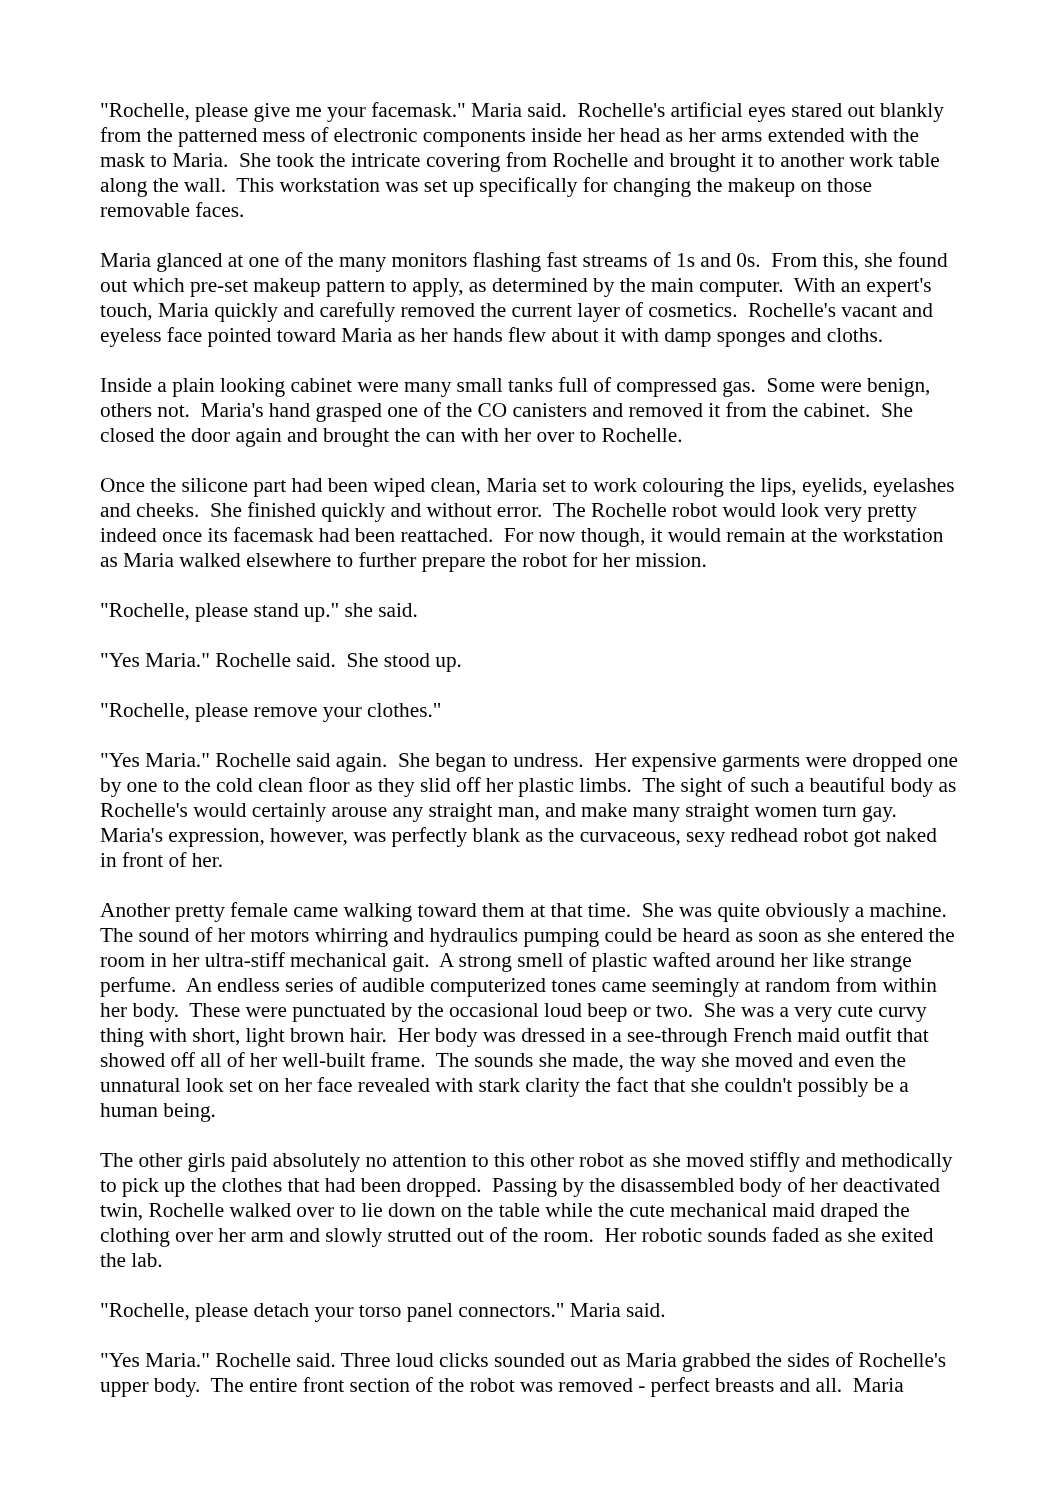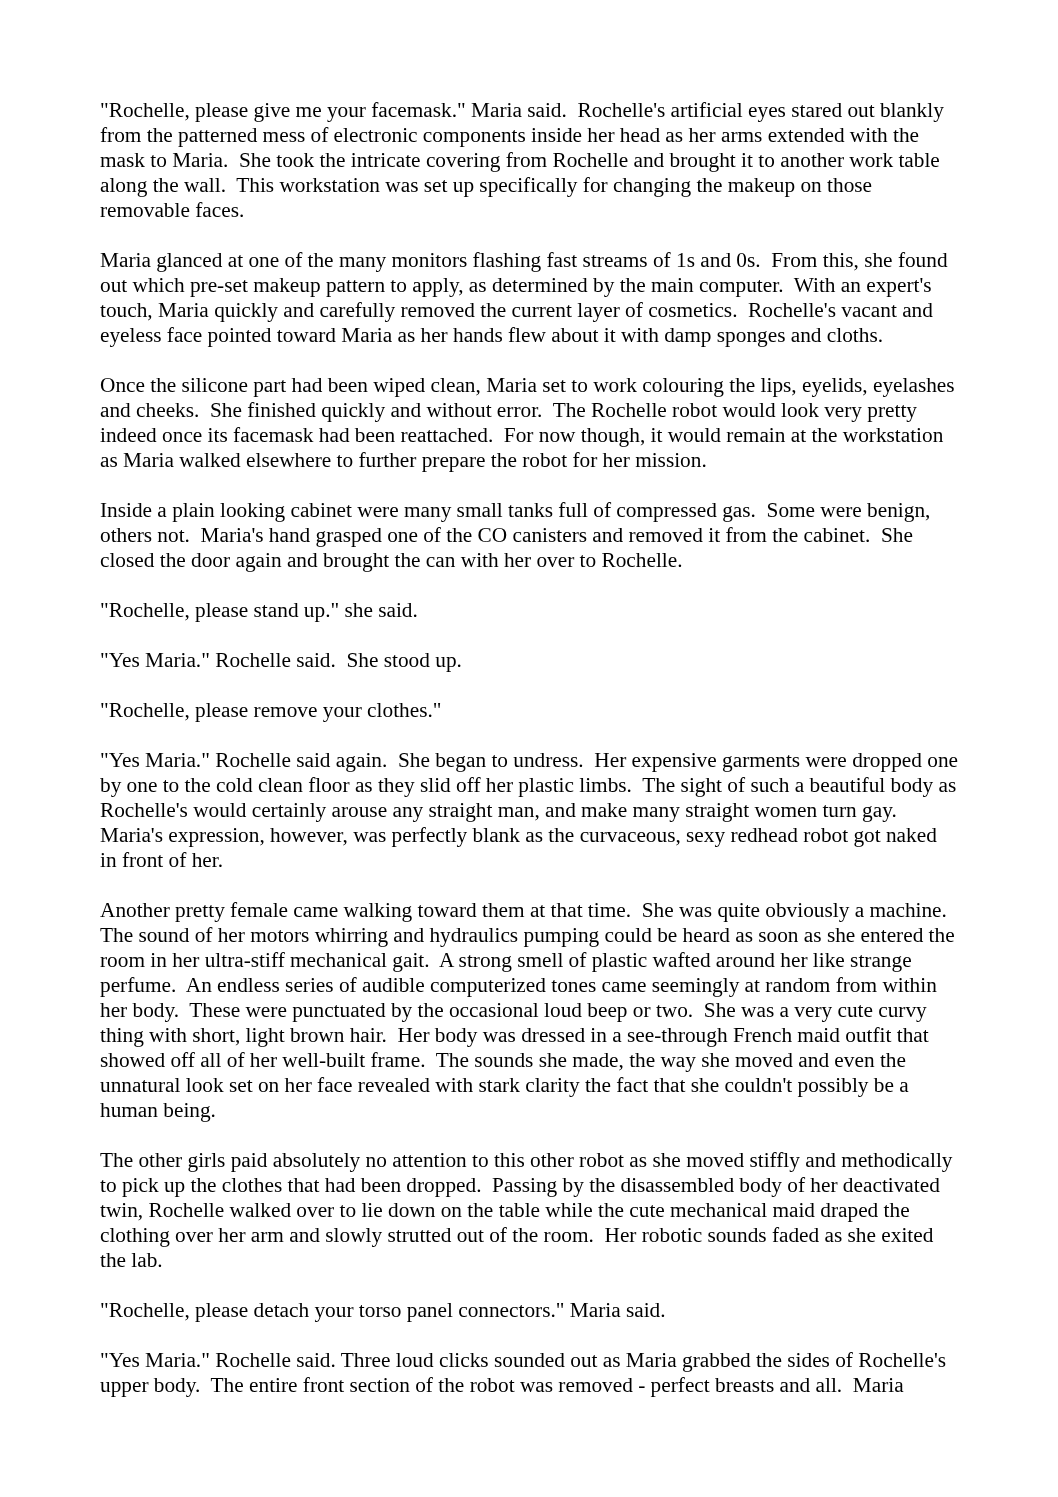--- a/index.html
+++ b/index.html
@@ -26,22 +26,22 @@
     white-space: pre-wrap;
     text-align: left;
   }
 </style>
 </head>
 <body>
 
 <div class="page">
   <p class="para">"Rochelle, please give me your facemask." Maria said.  Rochelle's artificial eyes stared out blankly from the patterned mess of electronic components inside her head as her arms extended with the mask to Maria.  She took the intricate covering from Rochelle and brought it to another work table along the wall.  This workstation was set up specifically for changing the makeup on those removable faces.</p>
   <p class="para">Maria glanced at one of the many monitors flashing fast streams of 1s and 0s.  From this, she found out which pre-set makeup pattern to apply, as determined by the main computer.  With an expert's touch, Maria quickly and carefully removed the current layer of cosmetics.  Rochelle's vacant and eyeless face pointed toward Maria as her hands flew about it with damp sponges and cloths.</p>
+  <p class="para">Inside a plain looking cabinet were many small tanks full of compressed gas.  Some were benign, others not.  Maria's hand grasped one of the CO canisters and removed it from the cabinet.  She closed the door again and brought the can with her over to Rochelle.</p>
   <p class="para">Once the silicone part had been wiped clean, Maria set to work colouring the lips, eyelids, eyelashes and cheeks.  She finished quickly and without error.  The Rochelle robot would look very pretty indeed once its facemask had been reattached.  For now though, it would remain at the workstation as Maria walked elsewhere to further prepare the robot for her mission.</p>
-  <p class="para">Inside a plain looking cabinet were many small tanks full of compressed gas.  Some were benign, others not.  Maria's hand grasped one of the CO canisters and removed it from the cabinet.  She closed the door again and brought the can with her over to Rochelle.</p>
   <p class="para">"Rochelle, please stand up." she said.</p>
   <p class="para">"Yes Maria." Rochelle said.  She stood up.</p>
   <p class="para">"Rochelle, please remove your clothes."</p>
   <p class="para">"Yes Maria." Rochelle said again.  She began to undress.  Her expensive garments were dropped one by one to the cold clean floor as they slid off her plastic limbs.  The sight of such a beautiful body as Rochelle's would certainly arouse any straight man, and make many straight women turn gay.  Maria's expression, however, was perfectly blank as the curvaceous, sexy redhead robot got naked in front of her.</p>
   <p class="para">Another pretty female came walking toward them at that time.  She was quite obviously a machine.  The sound of her motors whirring and hydraulics pumping could be heard as soon as she entered the room in her ultra-stiff mechanical gait.  A strong smell of plastic wafted around her like strange perfume.  An endless series of audible computerized tones came seemingly at random from within her body.  These were punctuated by the occasional loud beep or two.  She was a very cute curvy thing with short, light brown hair.  Her body was dressed in a see-through French maid outfit that showed off all of her well-built frame.  The sounds she made, the way she moved and even the unnatural look set on her face revealed with stark clarity the fact that she couldn't possibly be a human being.</p>
   <p class="para">The other girls paid absolutely no attention to this other robot as she moved stiffly and methodically to pick up the clothes that had been dropped.  Passing by the disassembled body of her deactivated twin, Rochelle walked over to lie down on the table while the cute mechanical maid draped the clothing over her arm and slowly strutted out of the room.  Her robotic sounds faded as she exited the lab.</p>
   <p class="para">"Rochelle, please detach your torso panel connectors." Maria said.</p>
   <p class="para">"Yes Maria." Rochelle said. Three loud clicks sounded out as Maria grabbed the sides of Rochelle's upper body.  The entire front section of the robot was removed - perfect breasts and all.  Maria</p>
 </div>
 

